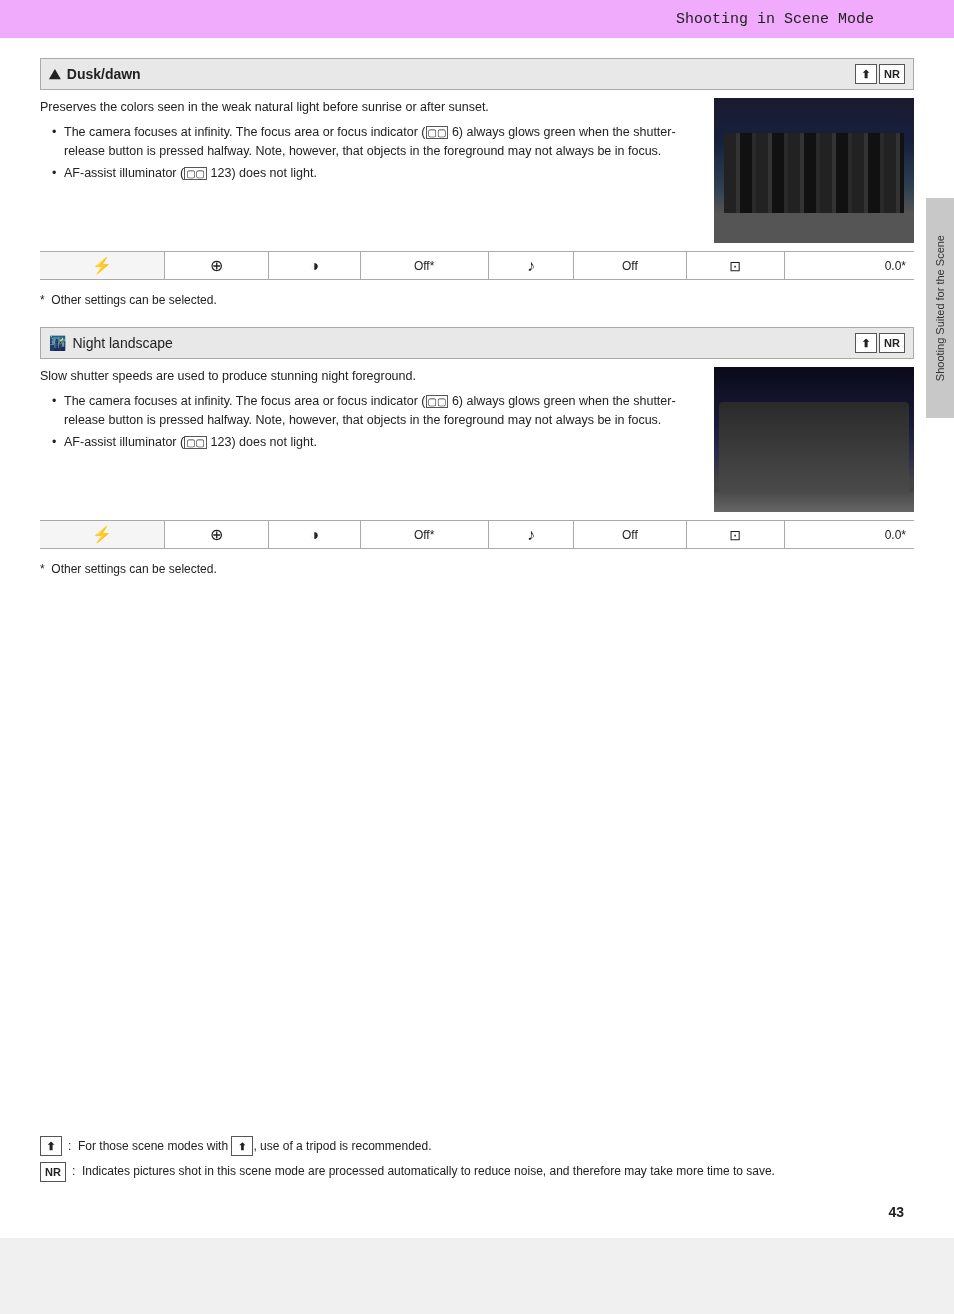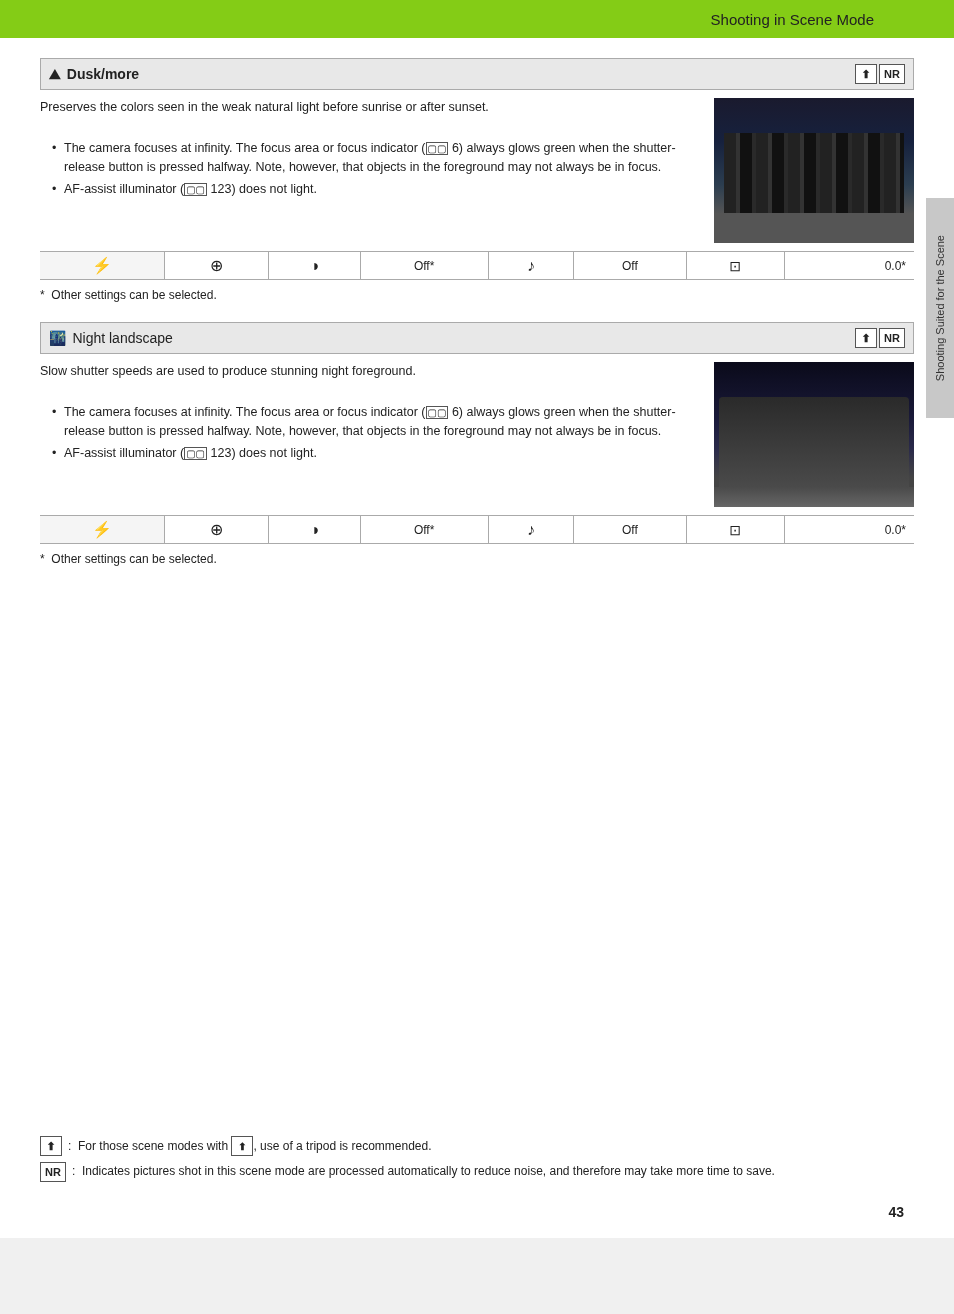--- a/index.html
+++ b/index.html
@@ -8,26 +8,27 @@
       font-size: 13px;
       background: #f0f0f0;
       width: 954px;
       min-height: 1314px;
       position: relative;
       color: #222;
     }
 
     
     .header-bar {
-      background: #84cc16;
+      background: #f0abfc;
       height: 38px;
       display: flex;
       align-items: center;
       justify-content: flex-end;
       padding-right: 80px;
+      font-family: Liberation Mono, monospace;
     }
     .header-title {
       font-size: 15px;
       font-weight: normal;
       color: #222;
     }
 
     
     .main-content {
       background: #ffffff;
@@ -175,21 +176,21 @@
       left: 0;
       right: 0;
       height: 20px;
       background: linear-gradient(to bottom, #4a4a4a 0%, #666 100%);
     }
 
     
     .bullet-list {
       list-style: none;
       padding-left: 12px;
-      margin-top: 22px;
+      margin-top: 6px;
     }
     .bullet-list li {
       position: relative;
       padding-left: 12px;
       margin-bottom: 4px;
       font-size: 12.5px;
       line-height: 1.5;
     }
     .bullet-list li::before {
       content: '•';
@@ -217,21 +218,21 @@
       background: #f5f5f5;
     }
     .settings-table td:last-child {
       border-right: none;
       text-align: right;
     }
 
     .footnote-row {
       font-size: 12px;
       margin-bottom: 2px;
-      margin-top: 3px;
+      margin-top: 13px;
     }
 
     
     .bottom-footnotes {
       position: absolute;
       bottom: 50px;
       left: 40px;
       right: 80px;
       font-size: 12px;
       line-height: 1.5;
@@ -266,21 +267,21 @@
 <div class="header-bar">
   <span class="header-title">Shooting in Scene Mode</span>
 </div>
 
 <div class="main-content">
 
   <div class="section-block">
     <div class="section-header">
       <div class="section-header-left">
         <span style="font-size:14px;">⛰</span>
-        <span style="font-weight:bold;font-size:14px;">Dusk/more</span>
+        <span style="font-weight:bold;font-size:14px;">Dusk/dawn</span>
       </div>
       <div class="section-header-right">
         <span class="icon-box icon-box-tripod" style="font-size:11px;font-weight:bold;">⬆</span>
         <span class="icon-box icon-box-nr" style="font-size:11px;font-weight:bold;">NR</span>
       </div>
     </div>
 
     <div class="section-body">
       <div class="section-text">
         <p class="intro-text">Preserves the colors seen in the weak natural light before sunrise or after sunset.</p>

